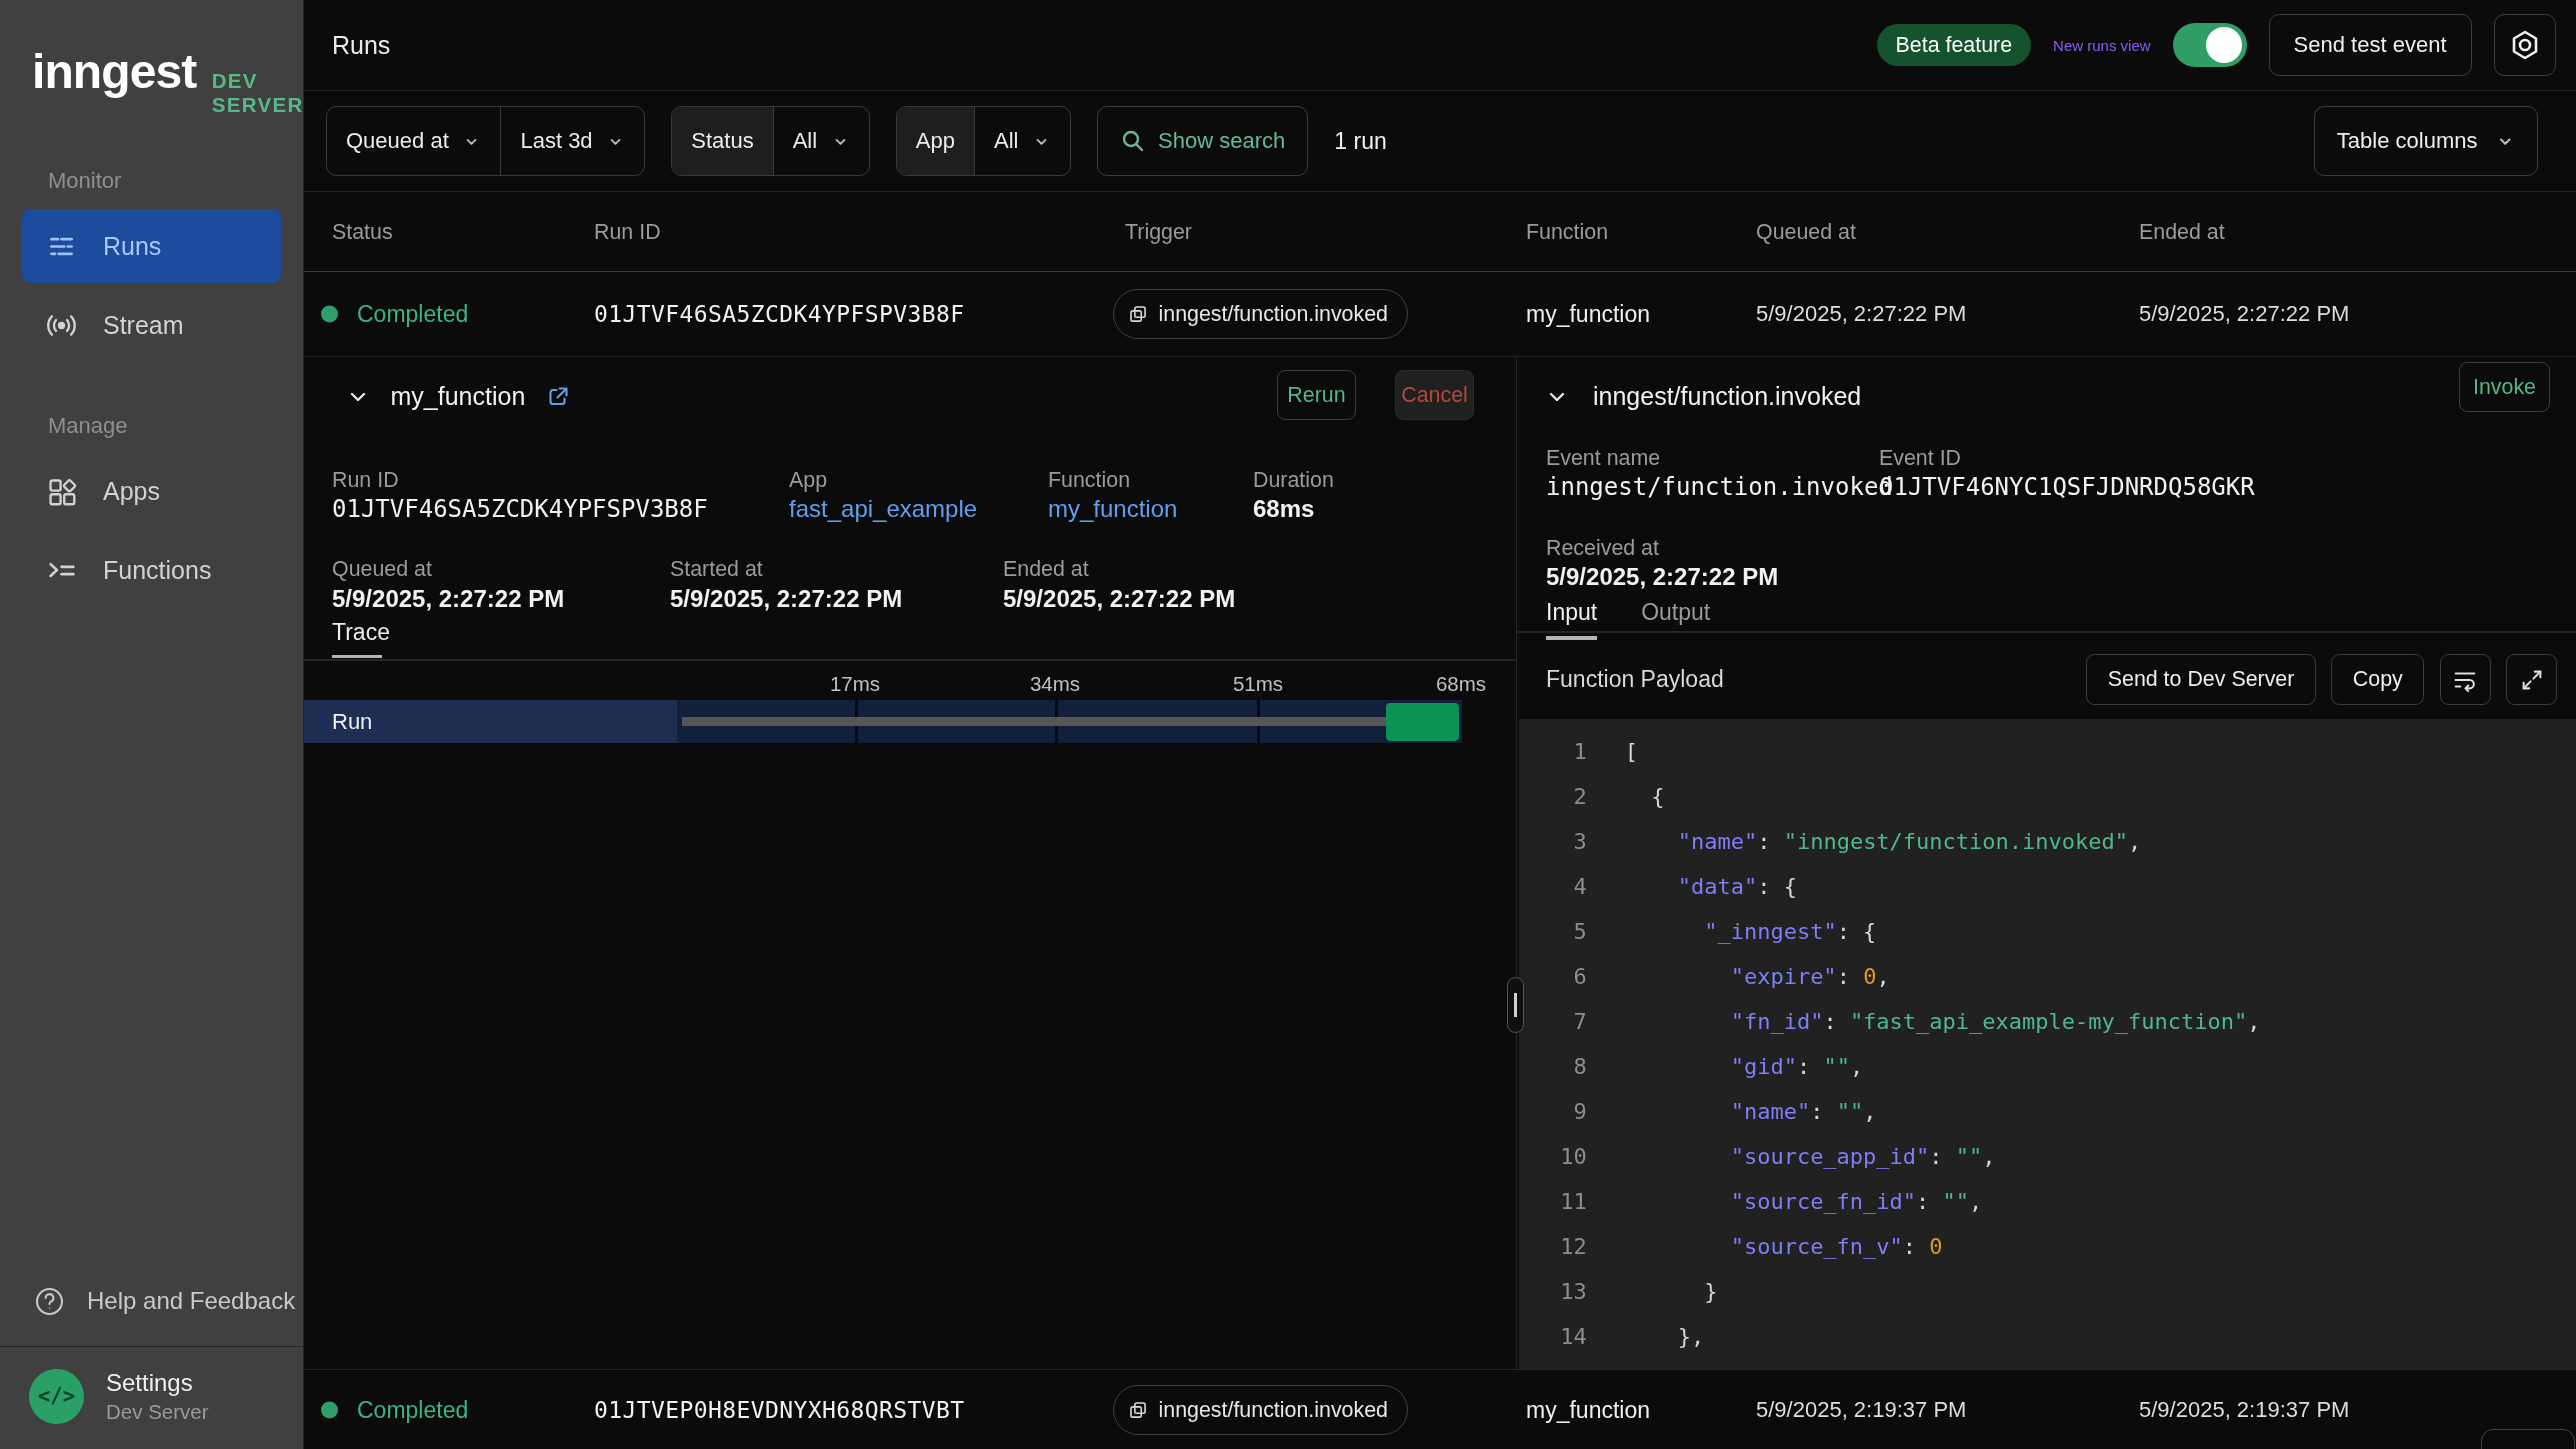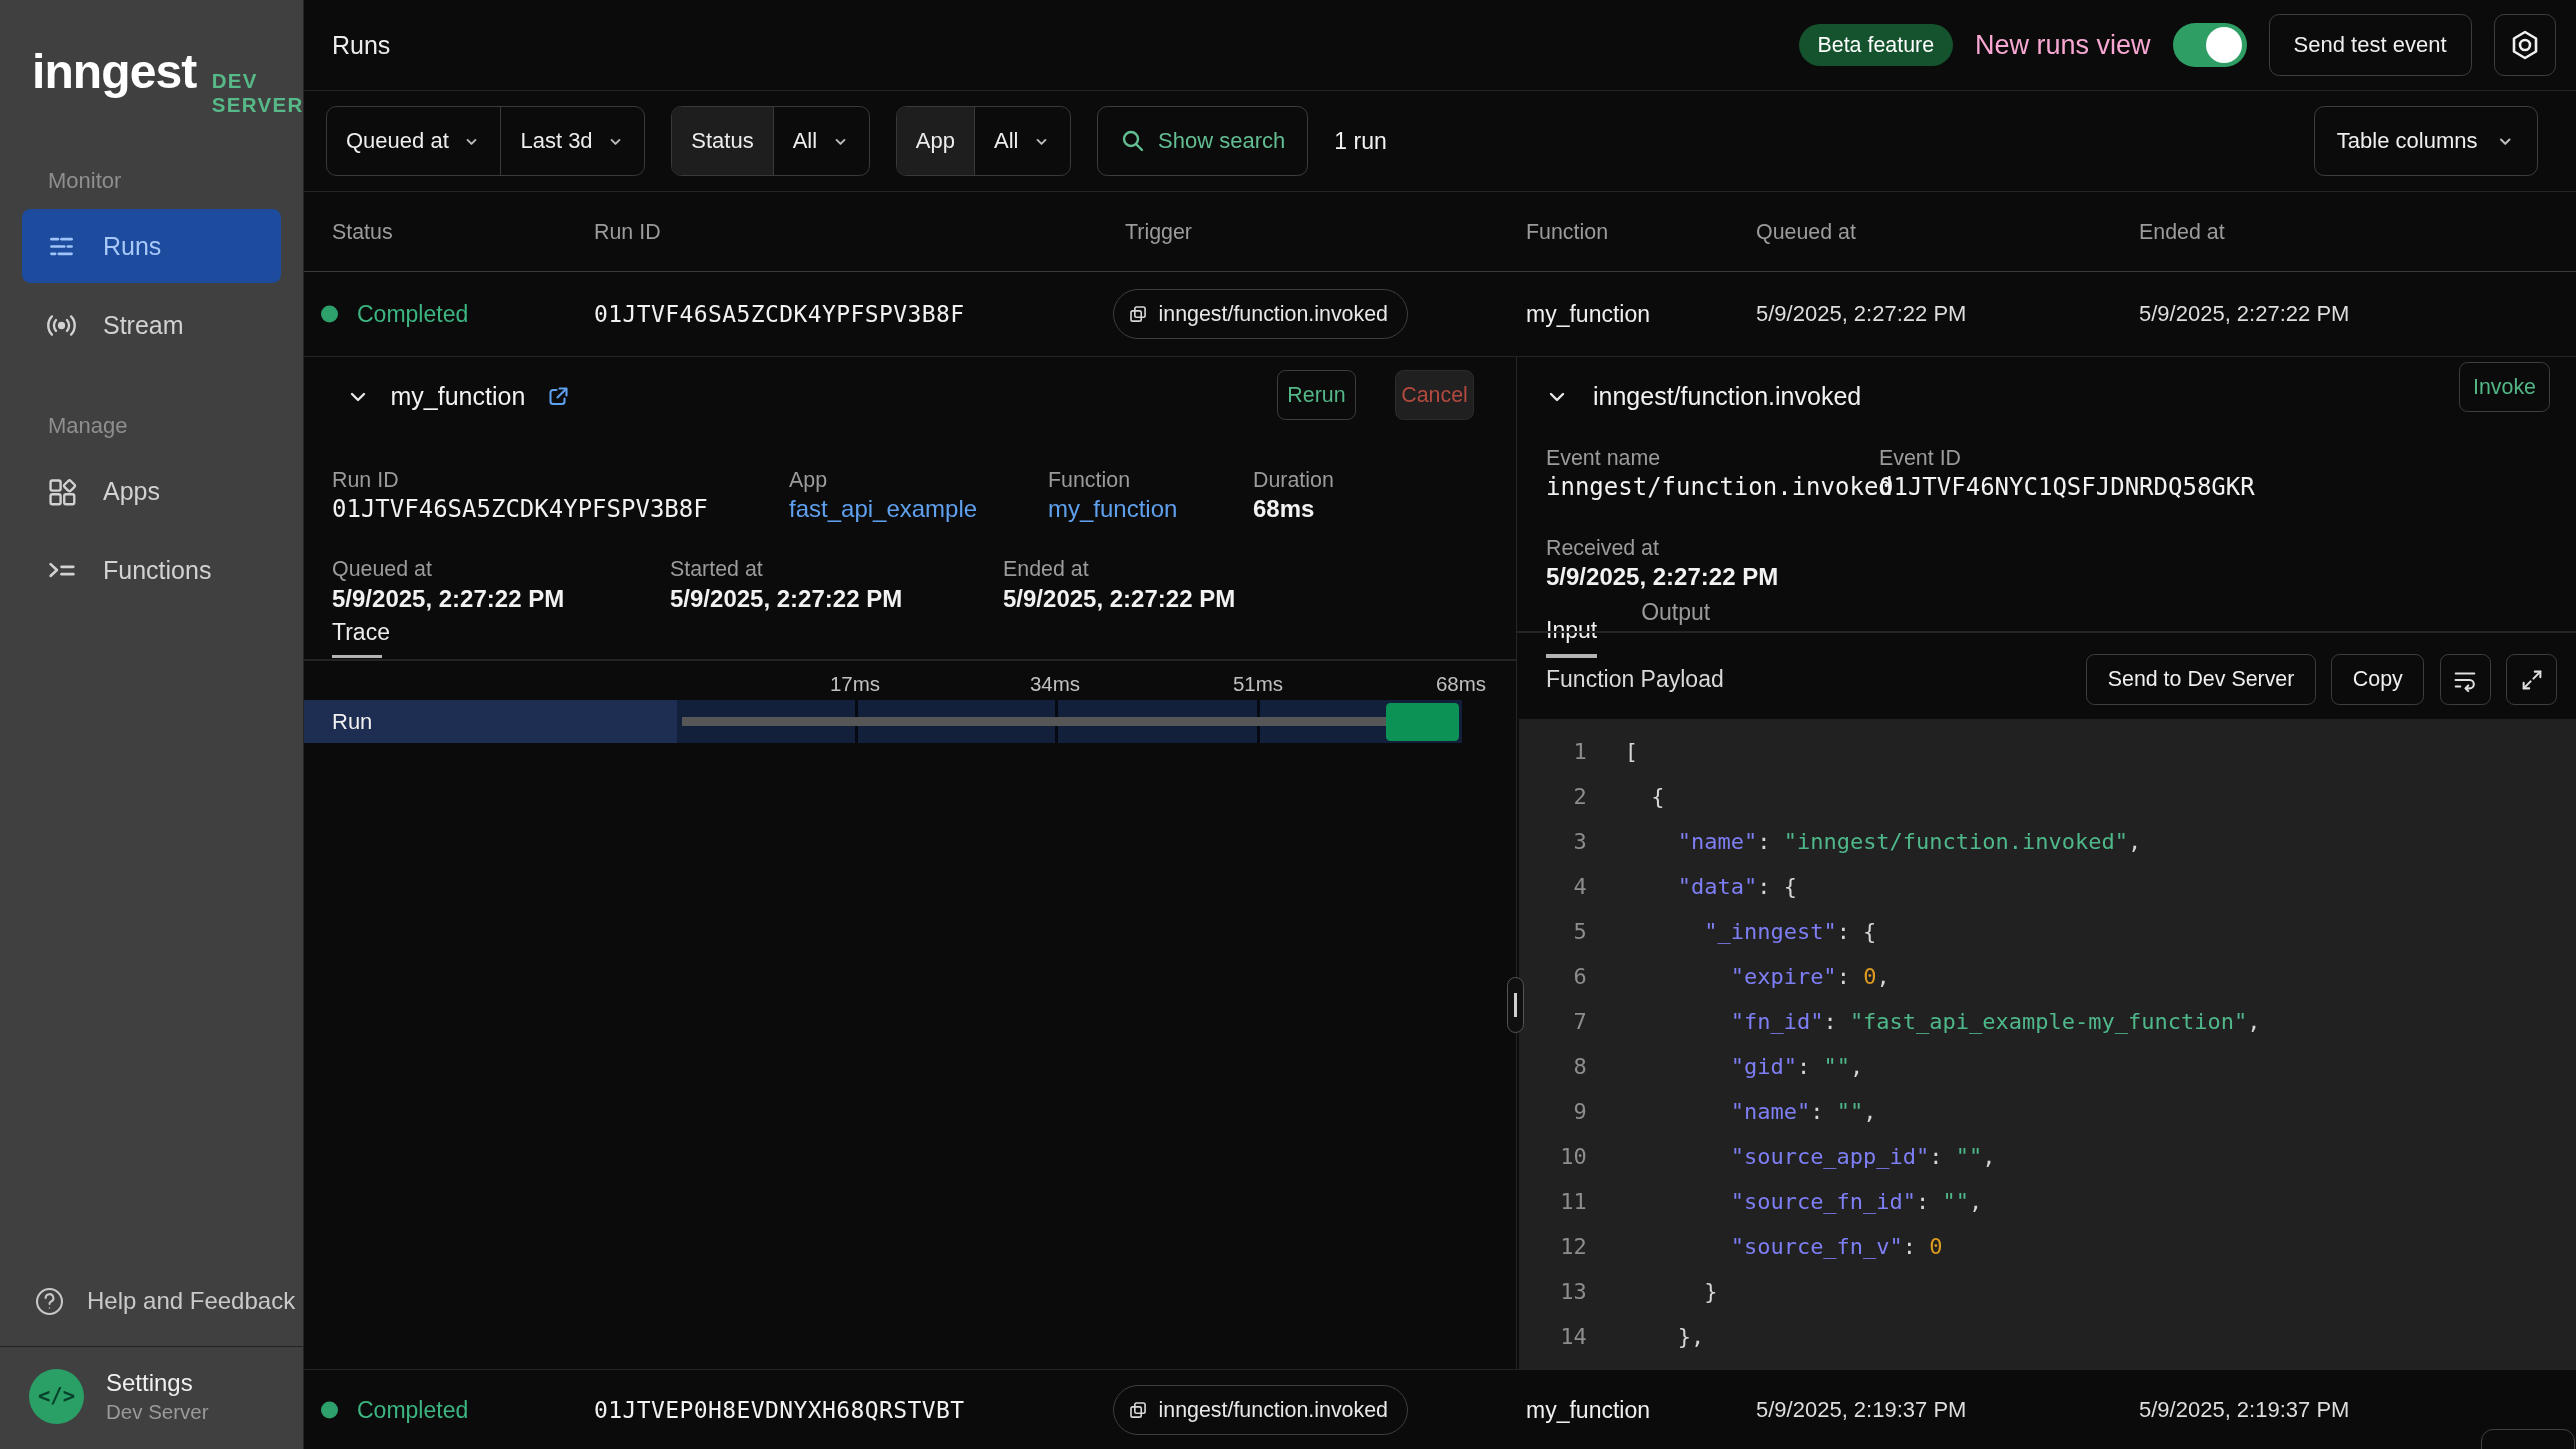--- a/index.html
+++ b/index.html
@@ -29,21 +29,21 @@
   .settings-title { font-size:24px; color:#f0f0f0; }
   .settings-sub { font-size:20.5px; color:#9a9a9a; margin-top:3.4px; }
 
   
   .main { position:relative; flex:1; height:100%; background:#0b0b0b; display:flex; flex-direction:column; overflow:hidden; }
 
   .topbar { height:91px; flex:none; display:flex; align-items:center; padding:0 20.5px 0 28px; border-bottom:1.7px solid #242424; }
   .page-title { font-size:25px; font-weight:500; color:#ececec; }
   .topbar-right { margin-left:auto; display:flex; align-items:center; gap:22px; }
   .beta-badge { background:#14532d; color:#fff; font-size:21.4px; padding:8.5px 19px; border-radius:854px; }
-  .toggle-label { font-size:27px; color:#f9a8d4; }
+  .toggle-label { font-size:15px; color:#8b5cf6; }
   .toggle { position:relative; width:74px; height:44px; border-radius:854px; background:#2e9e64; cursor:pointer; flex:none; }
   .toggle .knob { position:absolute; top:4.3px; right:4.3px; width:36px; height:36px; border-radius:50%; background:#fff; }
   .btn { display:inline-flex; align-items:center; justify-content:center; gap:12px; border:1.7px solid #3e3e3e; border-radius:10.3px; background:transparent; color:#efefef; font-size:22px; font-family:inherit; cursor:pointer; }
   .send-test { height:62px; padding:0 24px; }
   .icon-btn { width:62px; height:62px; padding:0; }
 
   .filterbar { height:101px; flex:none; display:flex; align-items:center; padding:0 38px 0 22px; border-bottom:1.7px solid #242424; gap:26px; }
   .seg { display:inline-flex; align-items:stretch; border:1.7px solid #3a3a3a; border-radius:10.3px; overflow:hidden; height:70px; }
   .seg > div { display:flex; align-items:center; gap:13.7px; padding:0 19px; font-size:22px; color:#ededed; cursor:pointer; }
   .seg > div + div { border-left:1.7px solid #3a3a3a; }
@@ -93,21 +93,21 @@
   .gridline { position:absolute; top:0; bottom:0; width:2.6px; background:#060a12; }
   .track { position:absolute; left:5.1px; top:17px; width:704px; height:8.5px; background:#565656; }
   .green-span { position:absolute; left:709px; top:2.6px; width:73px; height:38px; border-radius:4.3px; background:#0c9254; }
 
   
   .ev-head { position:absolute; left:28px; top:25px; display:flex; align-items:center; gap:24px; }
   .ev-title { font-size:25px; color:#f2f2f2; }
   .invoke-btn { position:absolute; right:26px; top:5.1px; width:91px; height:50px; border-radius:8.5px; font-size:21.4px; color:#53b787; }
   .tabs { position:absolute; left:29px; top:242px; display:flex; gap:44px; }
   .tab { font-size:23px; color:#9b9b9b; cursor:pointer; position:relative; padding-bottom:13.7px; }
-  .tab.active { color:#f2f2f2;margin-top:18px; }
+  .tab.active { color:#f2f2f2; }
   .tab.active::after { content:""; position:absolute; left:0; bottom:0; width:100%; height:3.4px; background:#b4b4b4; }
   .tabs-divider { position:absolute; left:0; right:0; top:274px; height:1.7px; background:#242424; }
   .payload-head { position:absolute; left:29px; right:19px; top:297px; height:51px; display:flex; align-items:center; }
   .payload-title { font-size:23px; color:#d9d9d9; }
   .payload-actions { margin-left:auto; display:flex; gap:15.4px; }
   .pay-btn { height:51px; padding:0 20.5px; border-radius:8.5px; font-size:21.4px; }
   .pay-icon { width:51px; padding:0; }
   .code-panel { position:absolute; left:1.7px; right:0; top:362px; bottom:0; background:#212121; overflow:hidden; padding-top:10.3px; cursor:text; }
   .cl { display:flex; height:45px; align-items:center; font-family:"DejaVu Sans Mono","Liberation Mono",monospace; font-size:22px; }
   .ln { width:68px; text-align:right; color:#8d8d8d; flex:none; }

